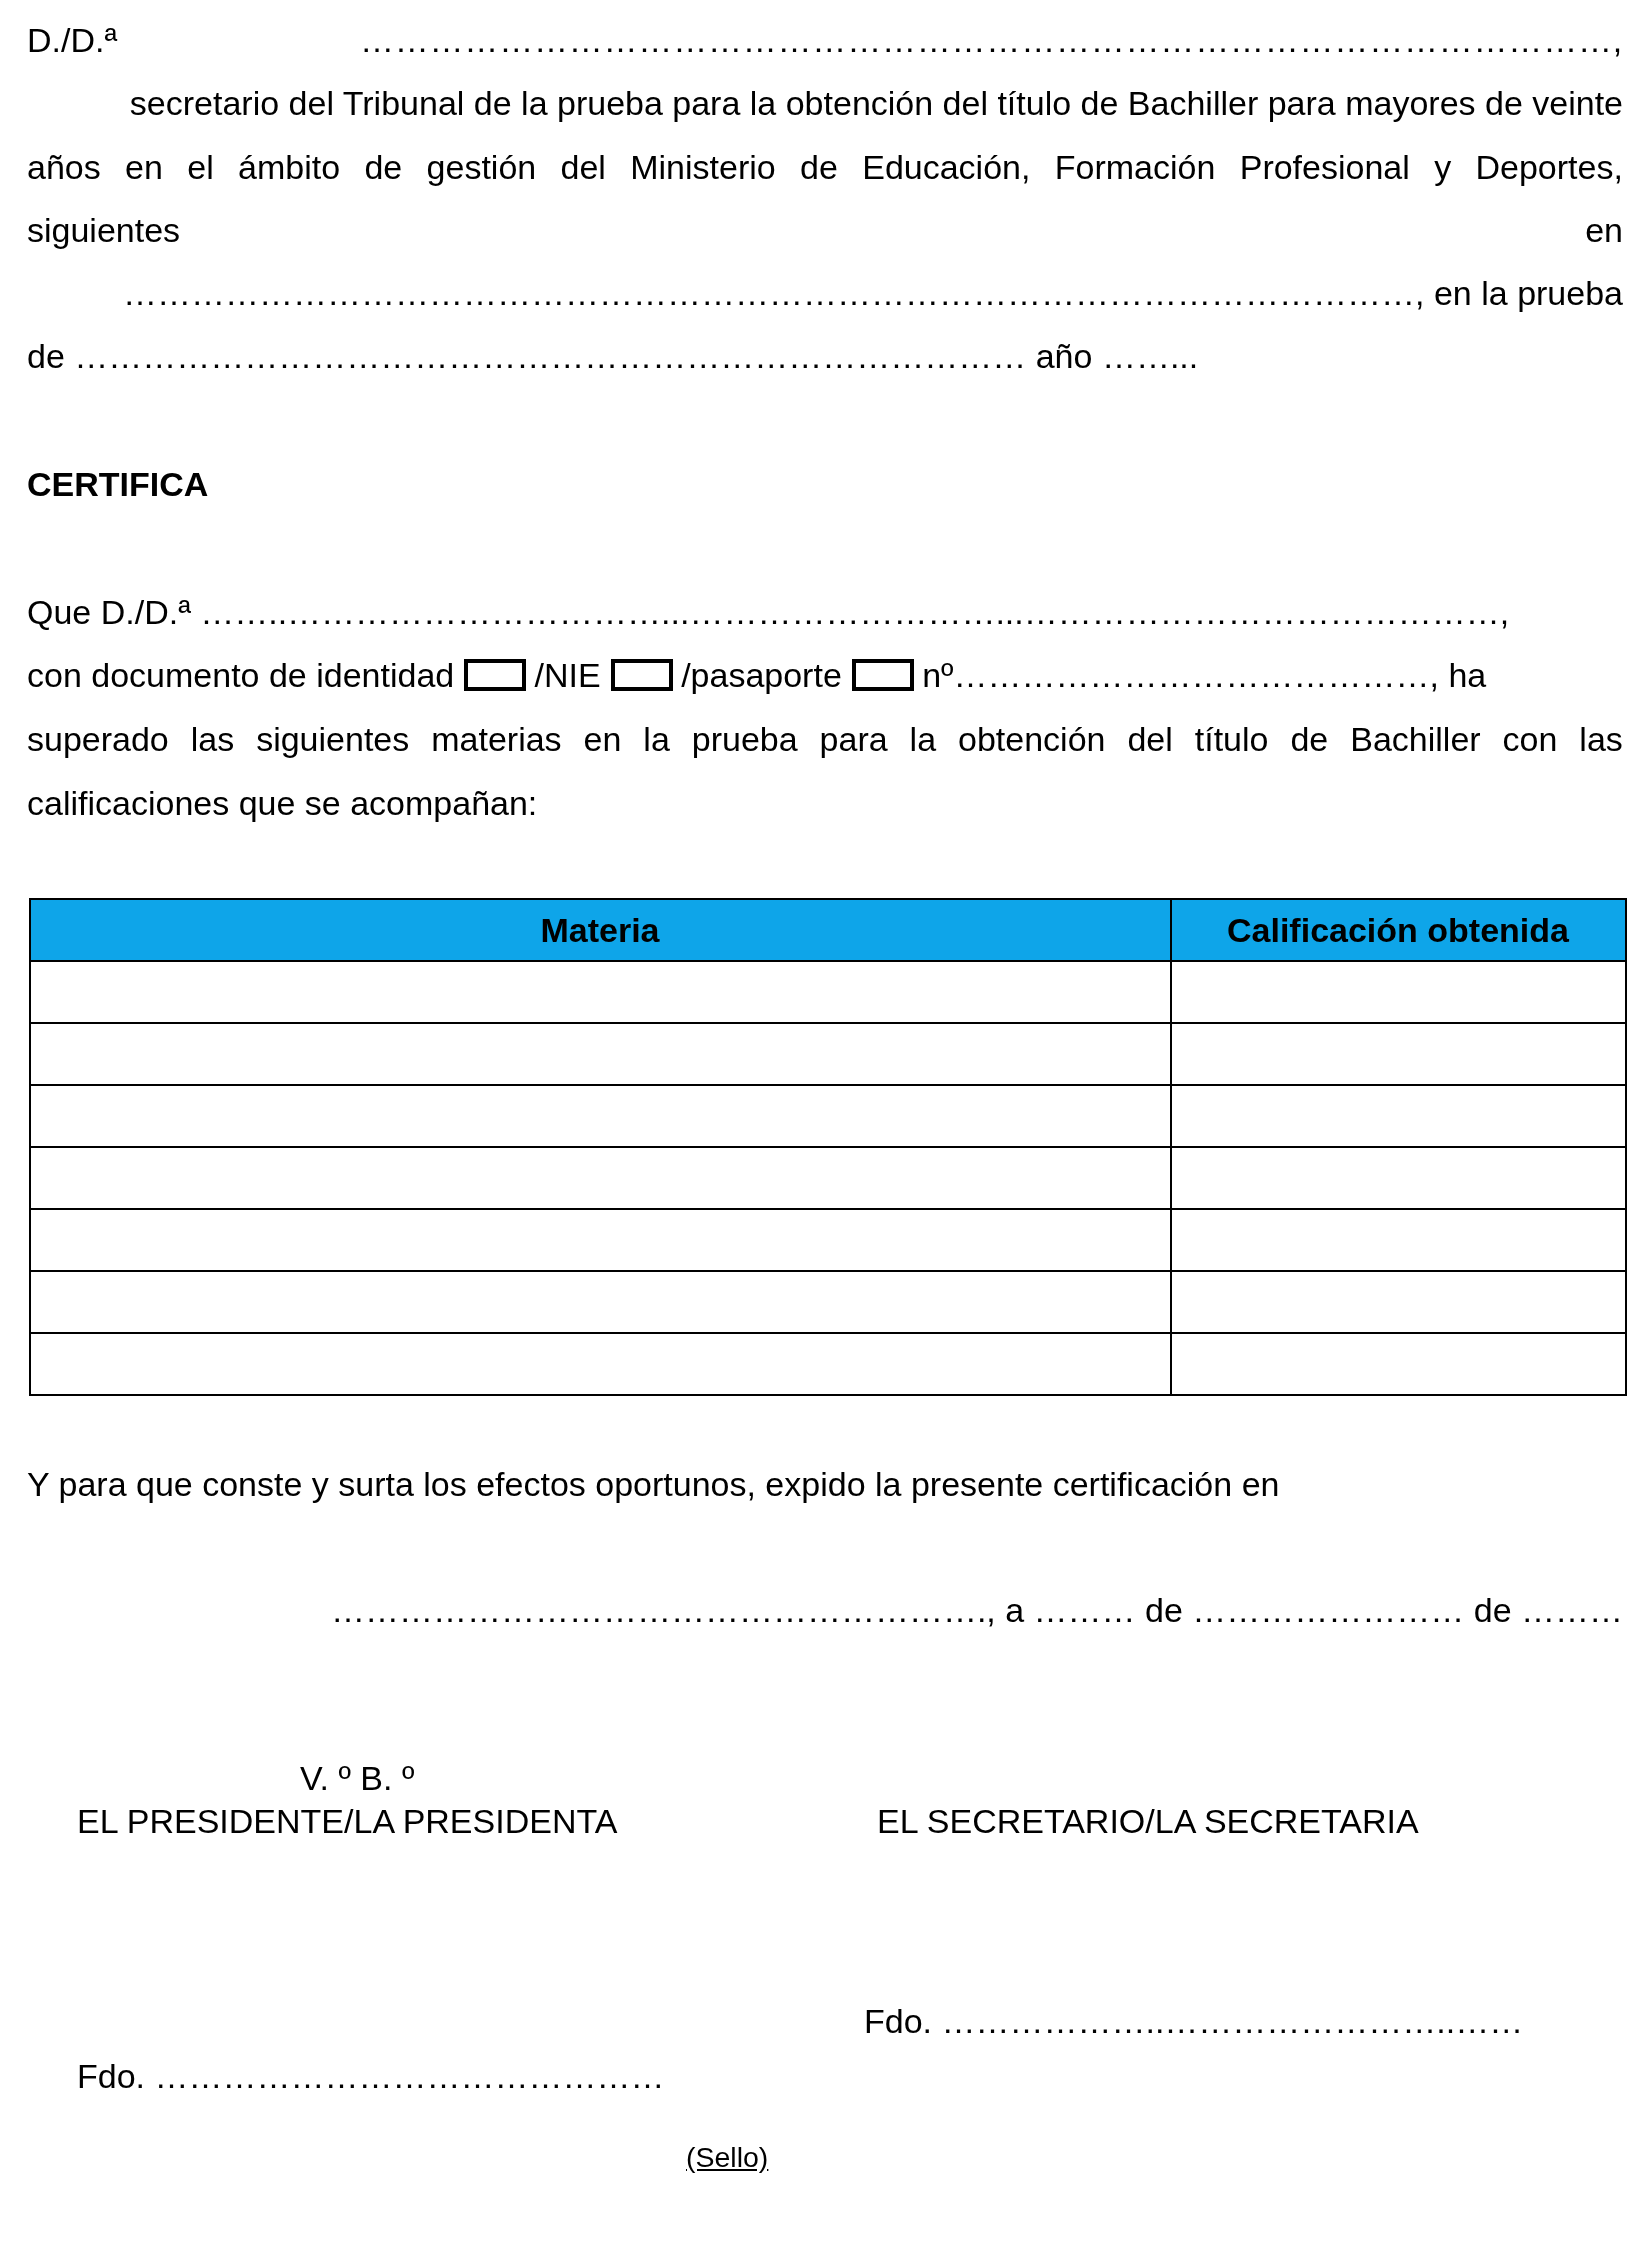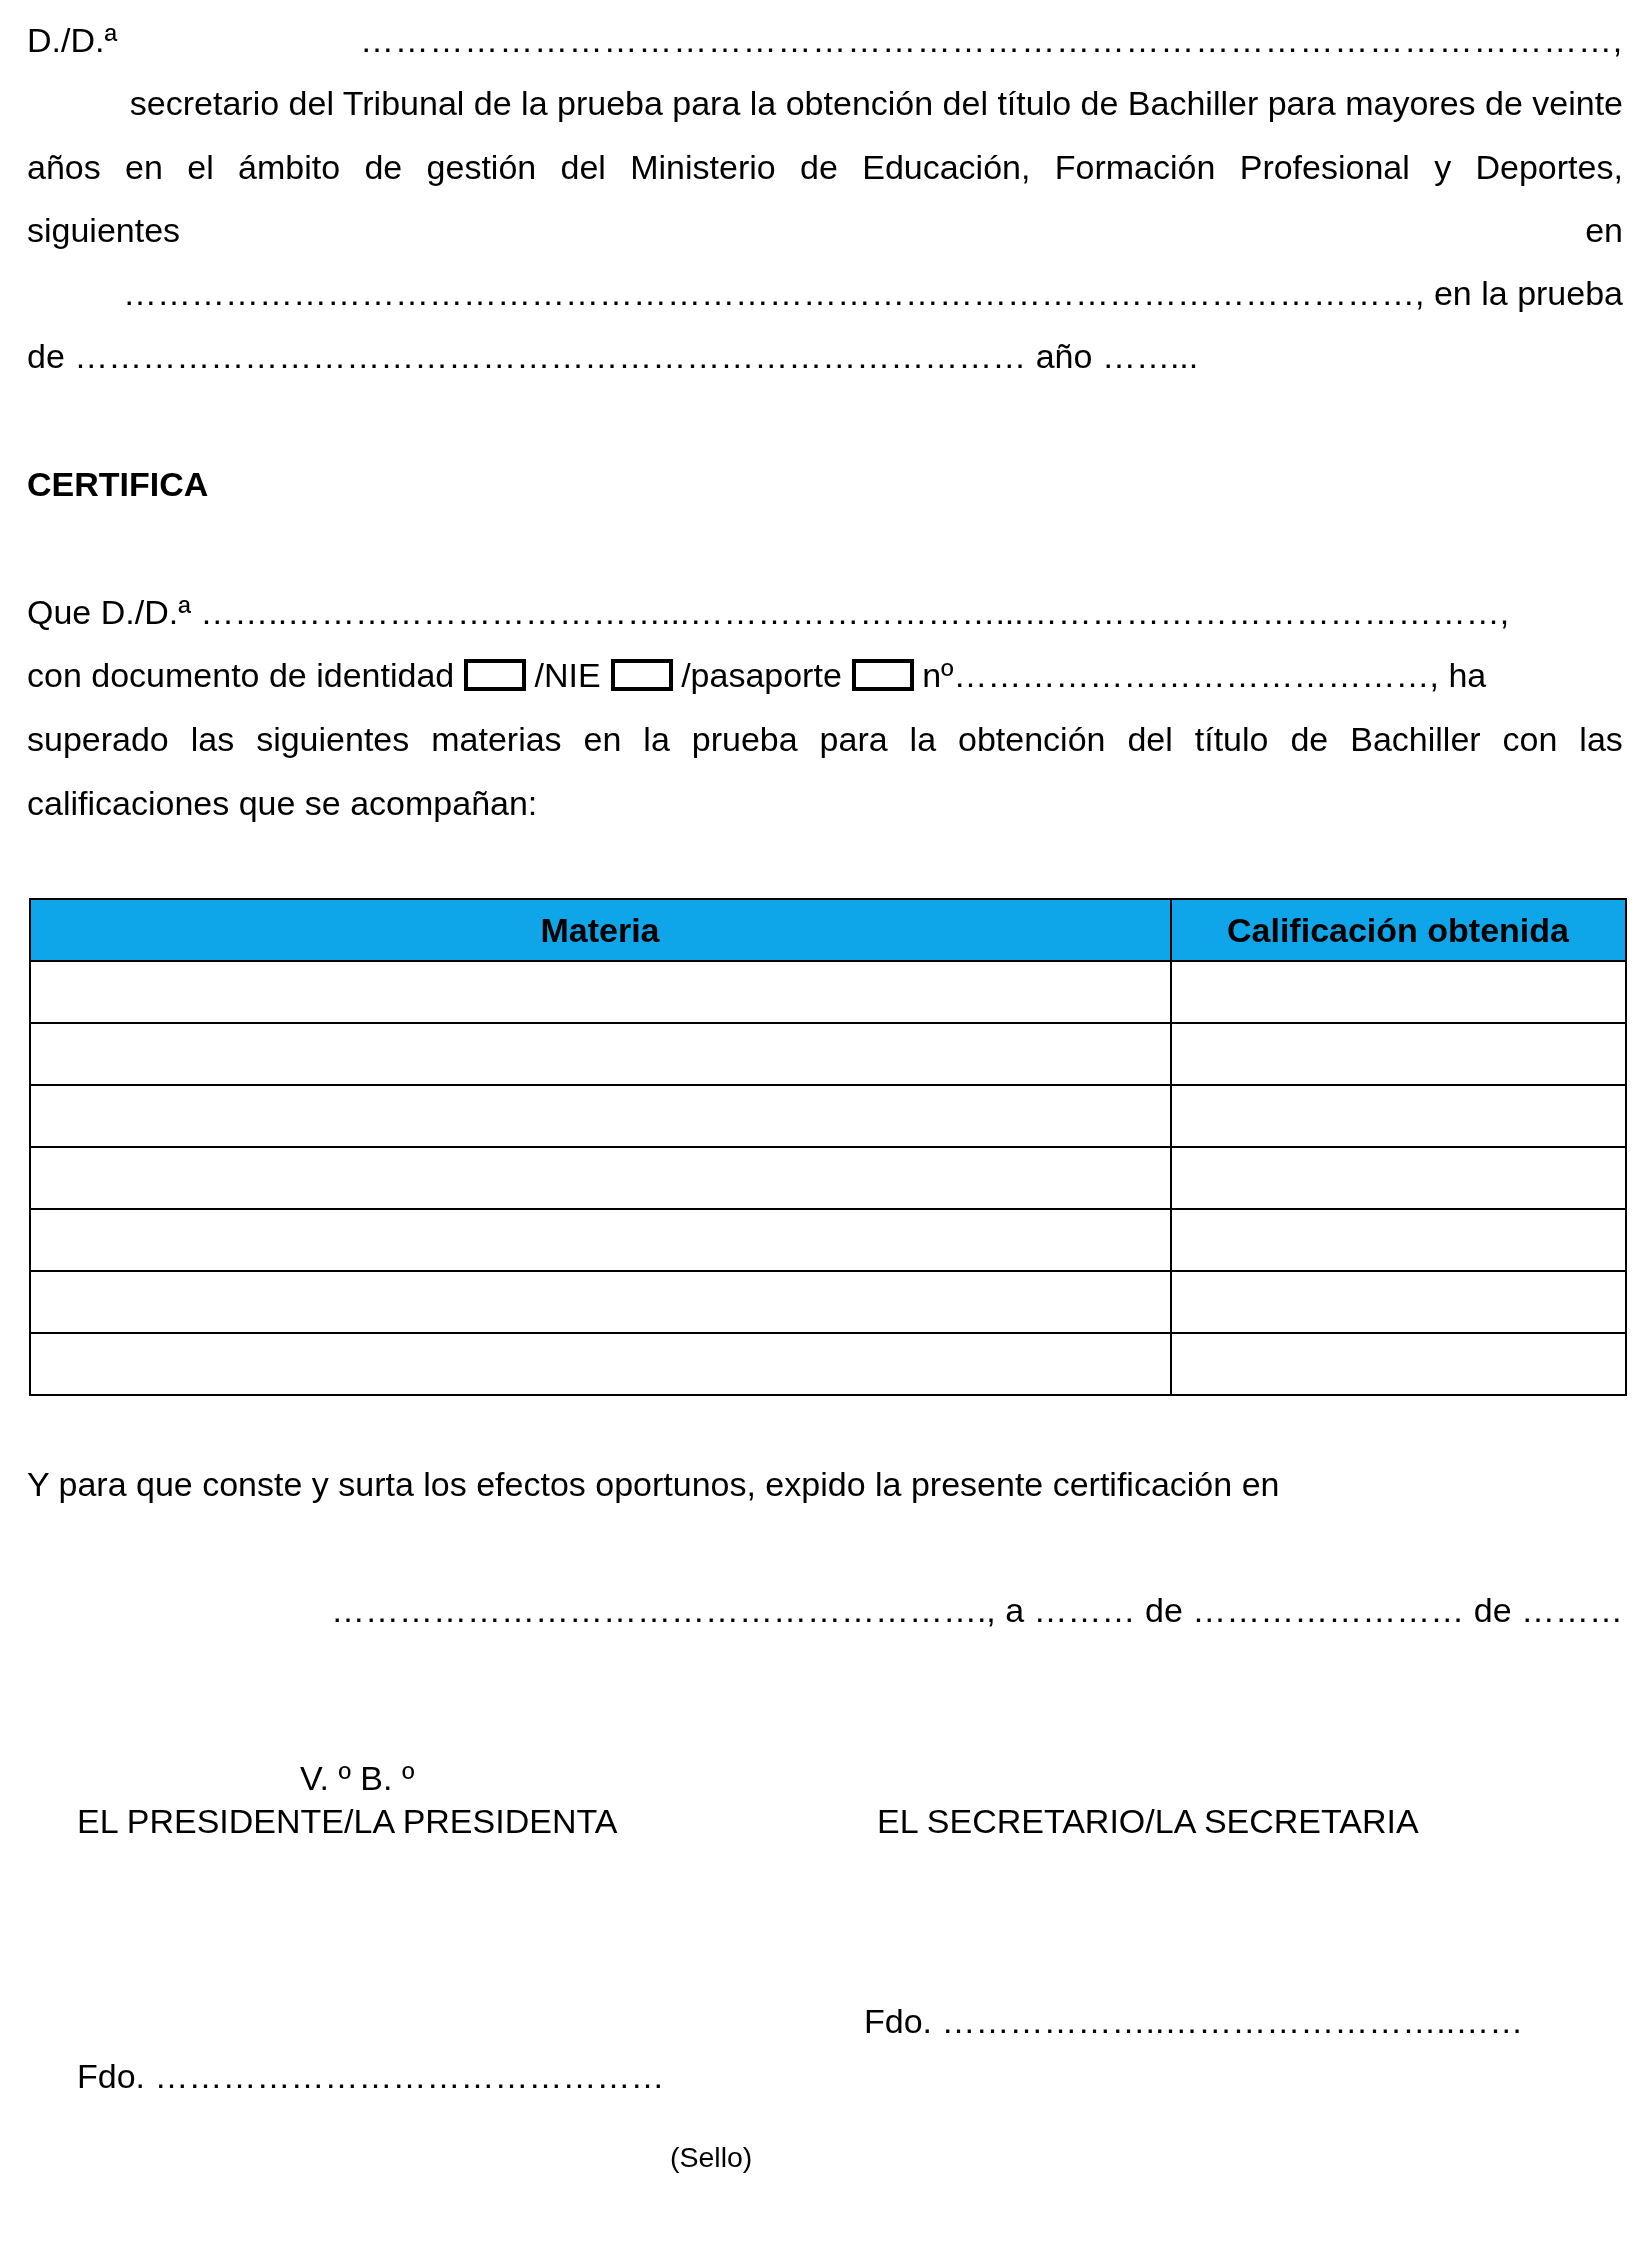--- a/index.html
+++ b/index.html
@@ -129,14 +129,14 @@
 </table>
 
 <div class="line" style="top:1459px;">Y para que conste y surta los efectos oportunos, expido la presente certificación en</div>
 <div class="line" style="top:1585px;text-align:right;">…………………………………………………., a ……… de …………………… de ………</div>
 
 <div class="abs" style="left:300px;top:1753px;">V. º B. º</div>
 <div class="abs" style="left:77px;top:1796px;">EL PRESIDENTE/LA PRESIDENTA</div>
 <div class="abs" style="left:877px;top:1796px;">EL SECRETARIO/LA SECRETARIA</div>
 <div class="abs" style="left:77px;top:2051px;">Fdo. ………………………………………</div>
 <div class="abs" style="left:864px;top:1996px;">Fdo. ………………..……………………..……</div>
-<div class="abs" style="left:670px;top:2132px;font-size:28.5px;">(Sello)</div>
+<div class="abs" style="left:686px;top:2132px;font-size:28.5px;text-decoration:underline;">(Sello)</div>
 
 
 </body></html>

